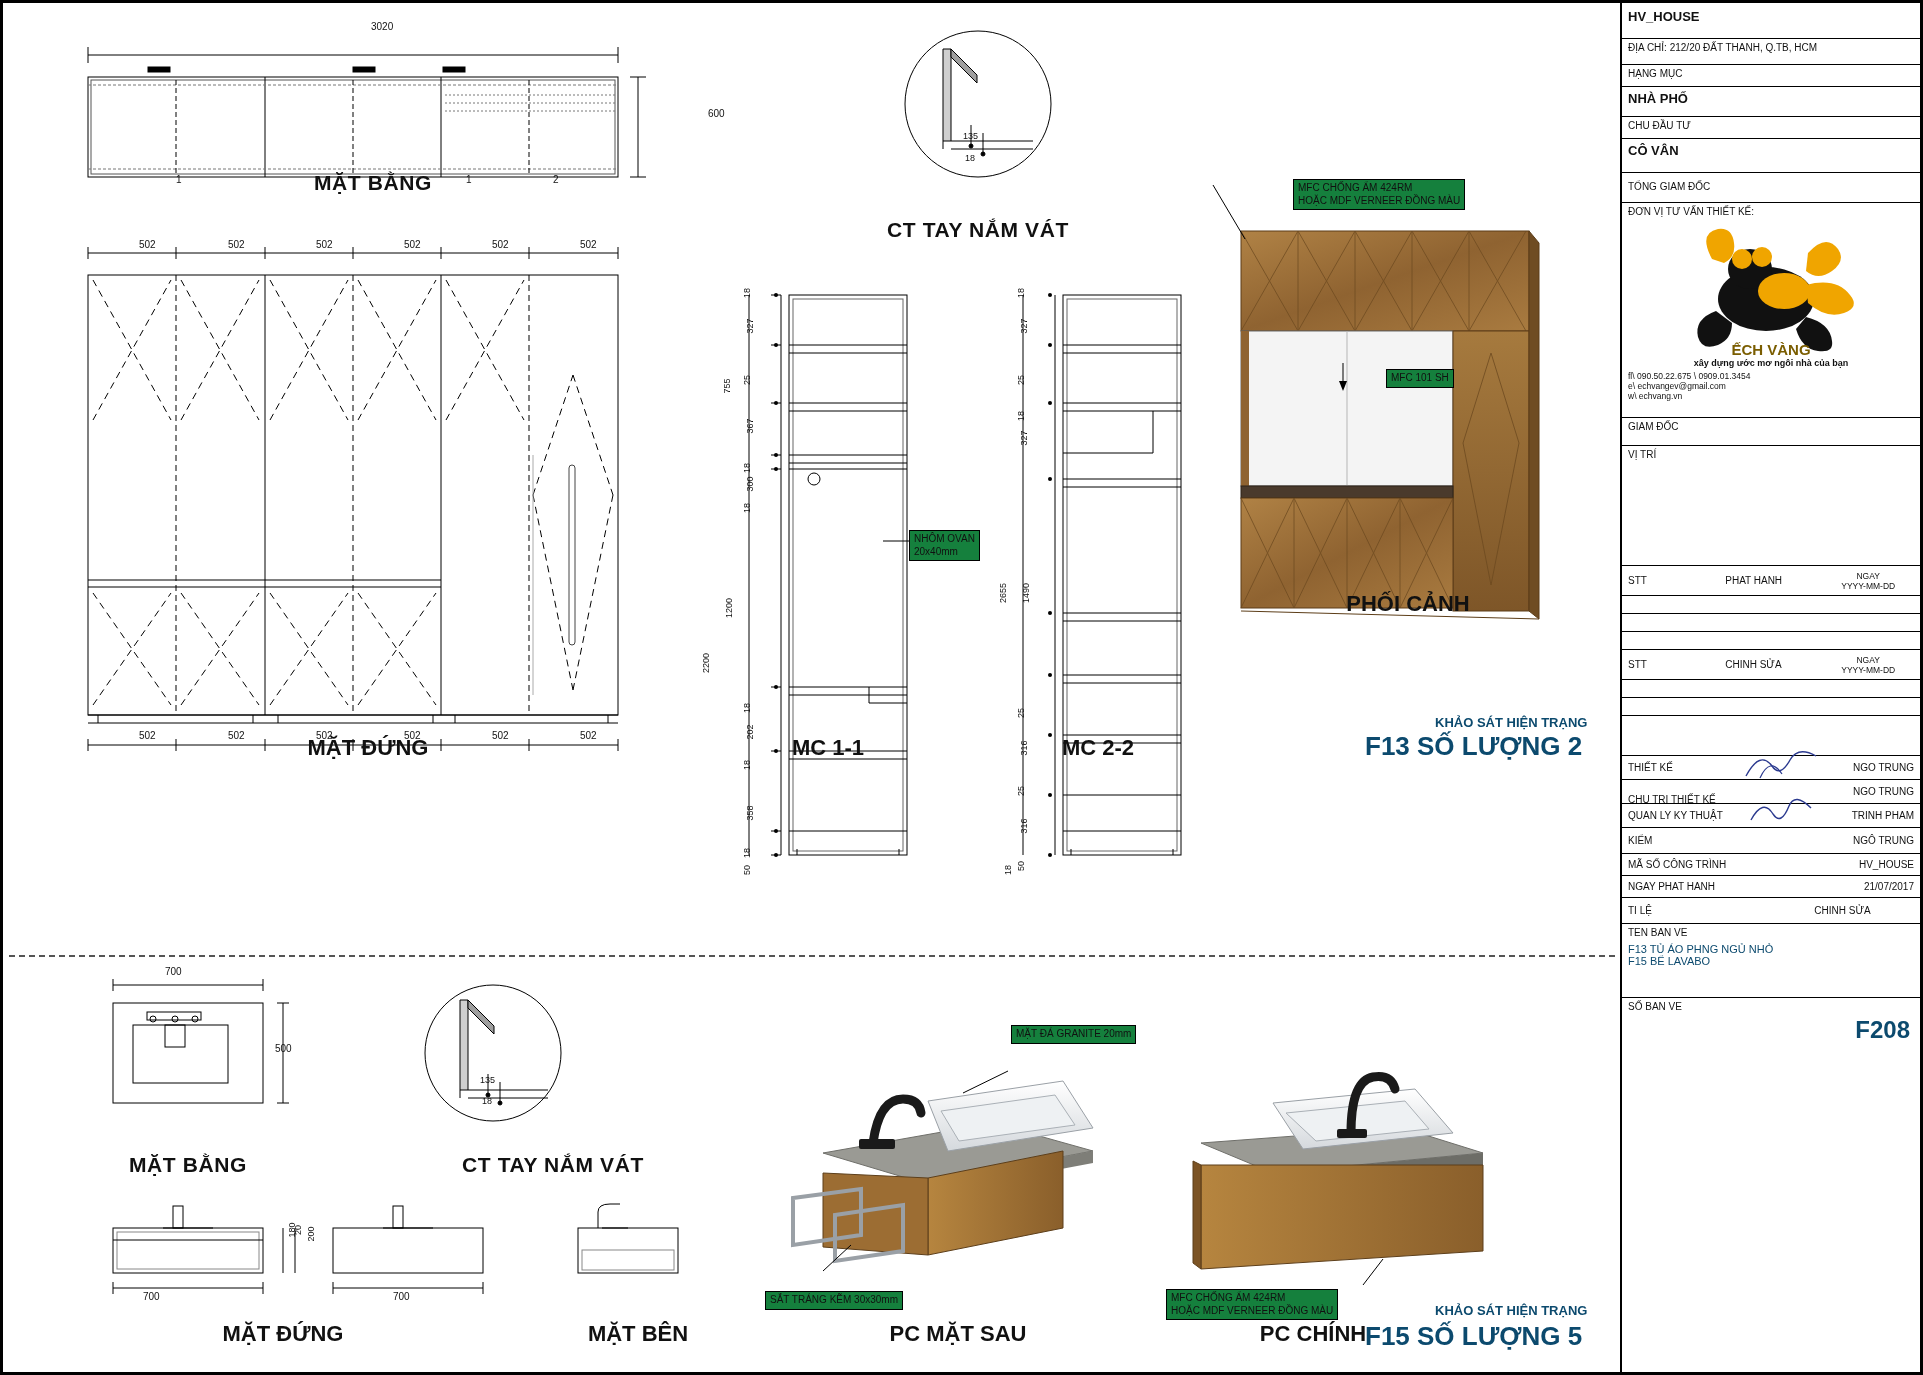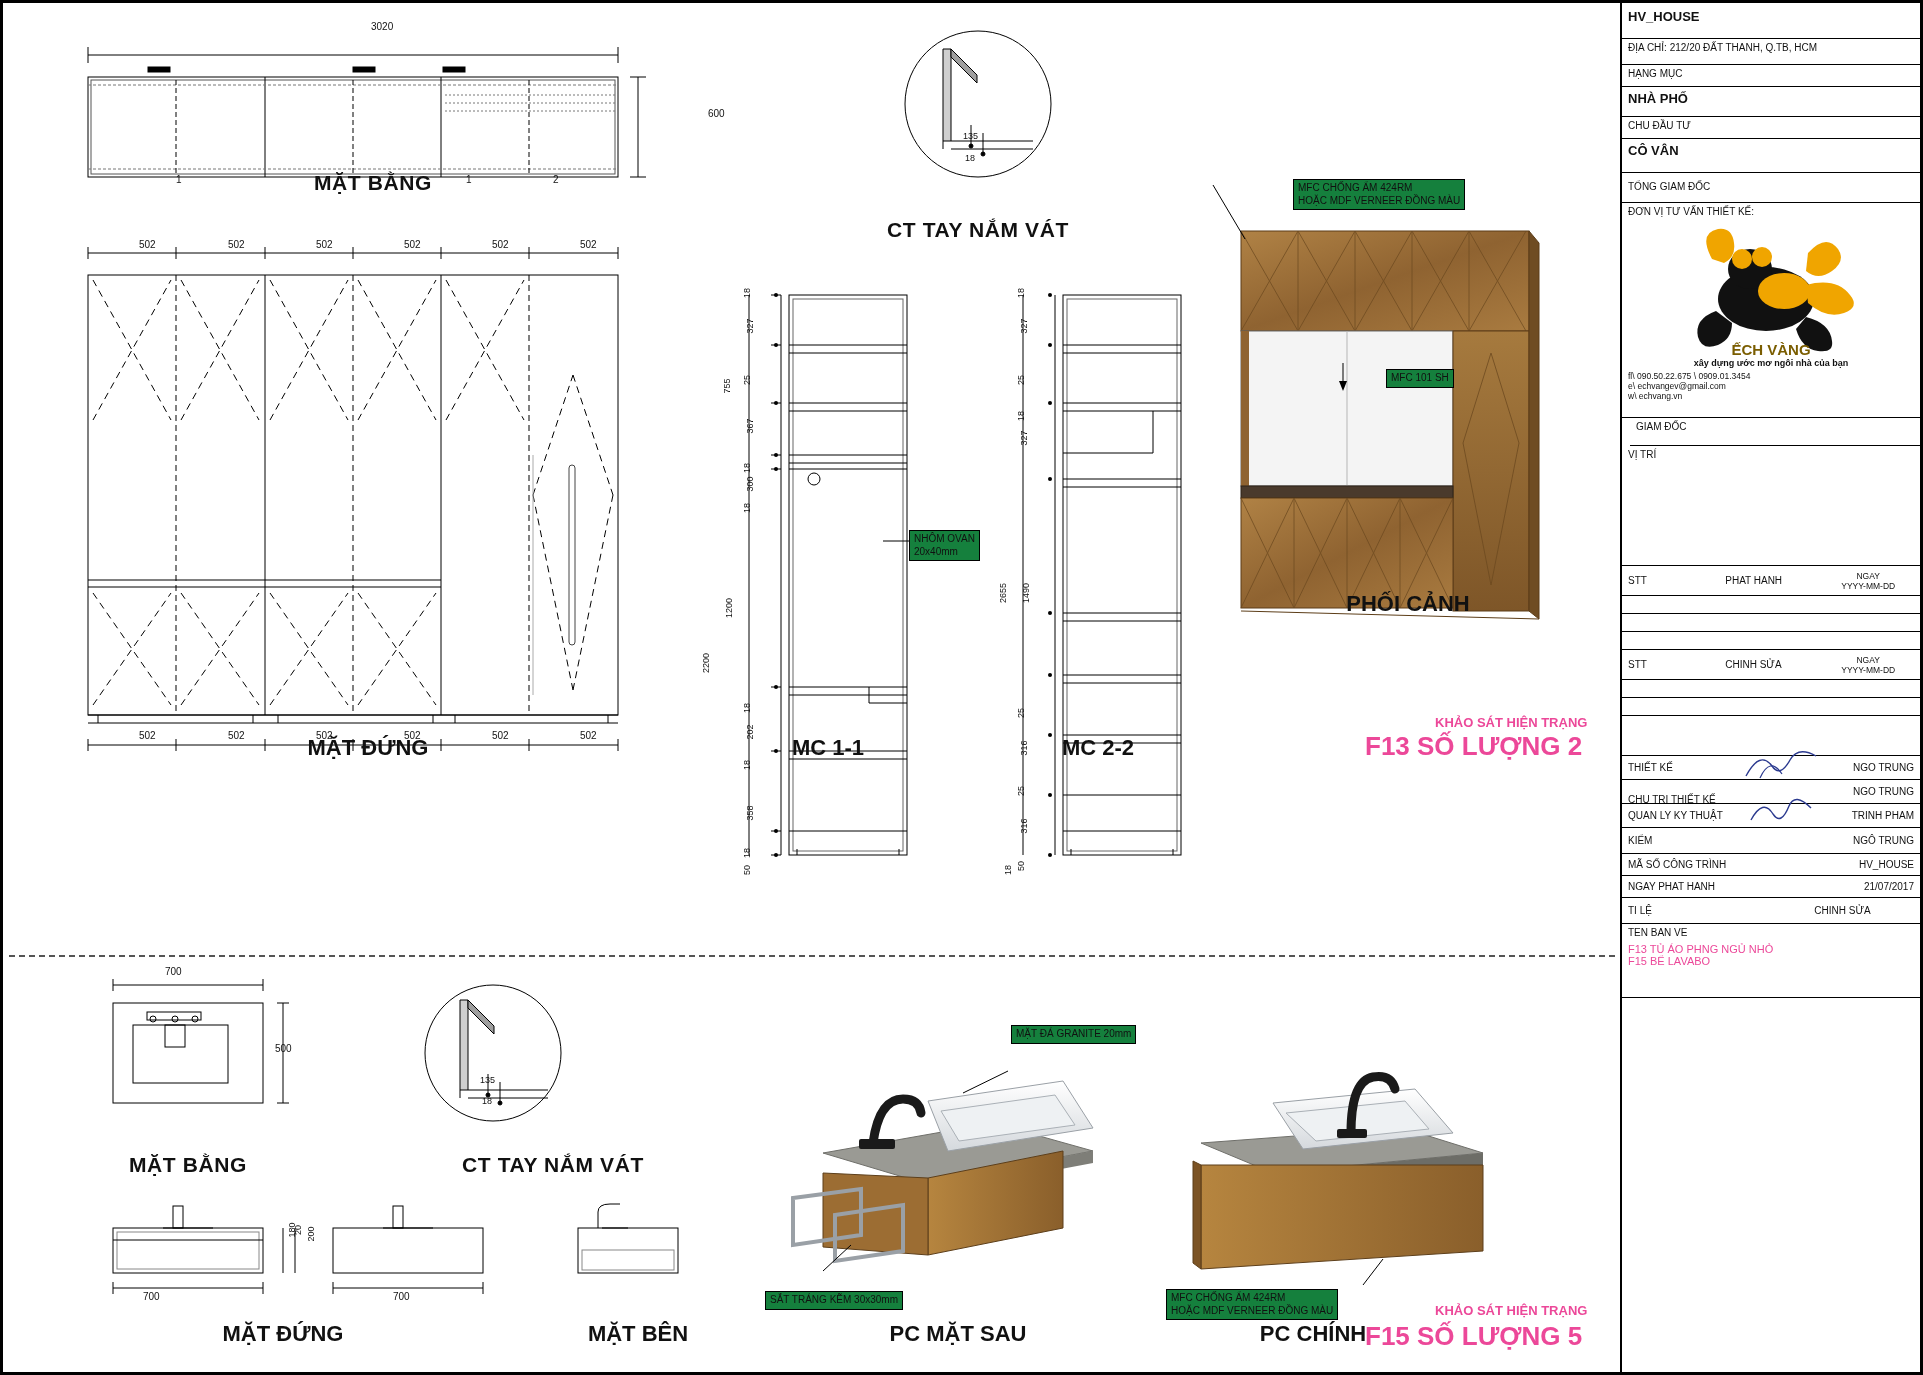--- a/index.html
+++ b/index.html
@@ -4,21 +4,21 @@
 <style>
   html,body{margin:0;padding:0;background:#ffffff;}
   body{width:1923px;height:1375px;font-family:"Liberation Sans",sans-serif;color:#111;overflow:hidden;}
   #sheet{position:relative;width:1923px;height:1375px;box-sizing:border-box;border:3px solid #000;background:#fff;}
   .abs{position:absolute;}
   .cap{font-weight:bold;font-size:21px;text-align:center;letter-spacing:.6px;}
   .capbig{font-weight:bold;font-size:22px;text-align:center;}
   .dim{font-size:10px;color:#111;}
   .tiny{font-size:9px;}
   .note{font-size:10px;border:1px solid #000;background:#15803d;padding:2px 4px;line-height:1.25;white-space:pre-line;}
-  .red{color:#ec4899;}
+  .red{color:#0c4a6e;}
   svg{display:block;overflow:visible;}
   .tb{position:absolute;right:0;top:0;width:300px;height:100%;border-left:2px solid #000;box-sizing:border-box;}
   .tbrow{border-bottom:1px solid #000;box-sizing:border-box;padding:3px 6px;font-size:10px;position:relative;}
   .tbrow b{font-size:13px;}
   .sig{font-size:10px;}
   .divdash{border-top:2px dashed #555;}
 </style>
 </head>
 <body>
 
@@ -536,21 +536,21 @@
           <path d="M118 92 q24 6 26 24 q2 12 -14 10 q-16 -2 -22 -22 Z" fill="#111"></path>
           <ellipse cx="96" cy="66" rx="26" ry="18" fill="#f0a500"></ellipse>
         </g>
       </svg>
       <div style="text-align:center;font-size:15px;font-weight:bold;color:#7a5d00;">ẾCH VÀNG</div>
       <div style="text-align:center;font-size:9px;font-weight:bold;">xây dựng ước mơ ngôi nhà của bạn</div>
       <div style="font-size:8.5px;margin-top:3px;">fl\  090.50.22.675 \ 0909.01.3454</div>
       <div style="font-size:8.5px;">e\  echvangev@gmail.com</div>
       <div style="font-size:8.5px;">w\ echvang.vn</div>
     </div>
-    <div class="tbrow" style="height:28px;margin-left:8px;">
+    <div class="tbrow" style="height:28px;">
       <span>GIAM ĐỐC</span>
     </div>
     <div class="tbrow" style="height:120px;">
       <span>VỊ TRÍ</span>
     </div>
 
     <div class="tbrow" style="height:30px;display:flex;align-items:center;">
       <span style="width:34%;">STT</span>
       <span style="width:34%;">PHAT HANH</span>
       <span style="width:32%;font-size:8.5px;white-space:pre-line;text-align:center;">NGAY
@@ -604,15 +604,19 @@
     </div>
     <div class="tbrow" style="height:26px;display:flex;align-items:center;">
       <span style="width:50%;">TI LỆ</span>
       <span style="width:50%;text-align:center;">CHINH SỬA</span>
     </div>
     <div class="tbrow" style="height:74px;">
       <div>TEN BAN VE</div>
       <div class="red" style="font-size:11px;margin-top:5px;">F13 TỦ ÁO PHNG NGỦ NHỎ</div>
       <div class="red" style="font-size:11px;">F15 BỂ LAVABO</div>
     </div>
+    <div class="tbrow" style="height:50px;position:relative;border-bottom:none;">
+      <span>SỐ BAN VE</span>
+      <span class="red" style="position:absolute;right:10px;bottom:4px;font-size:24px;font-weight:bold;">F208</span>
+    </div>
   </div>
 
 </div>
 
 </body></html>

